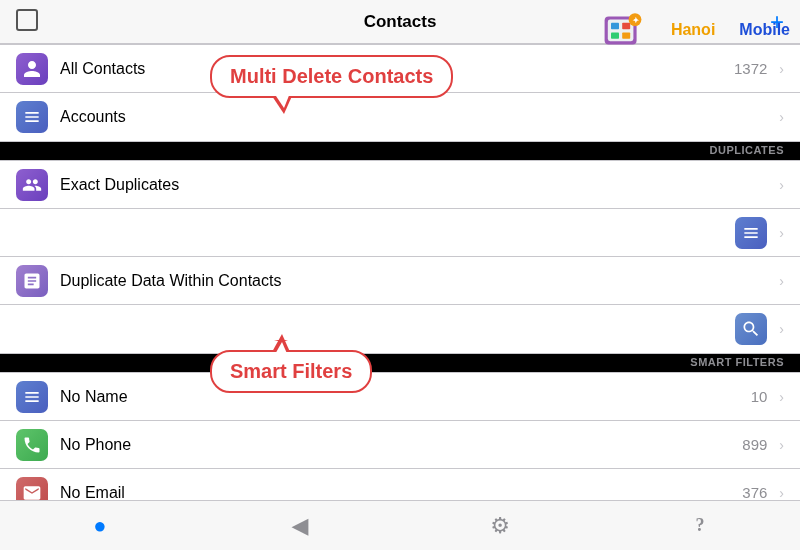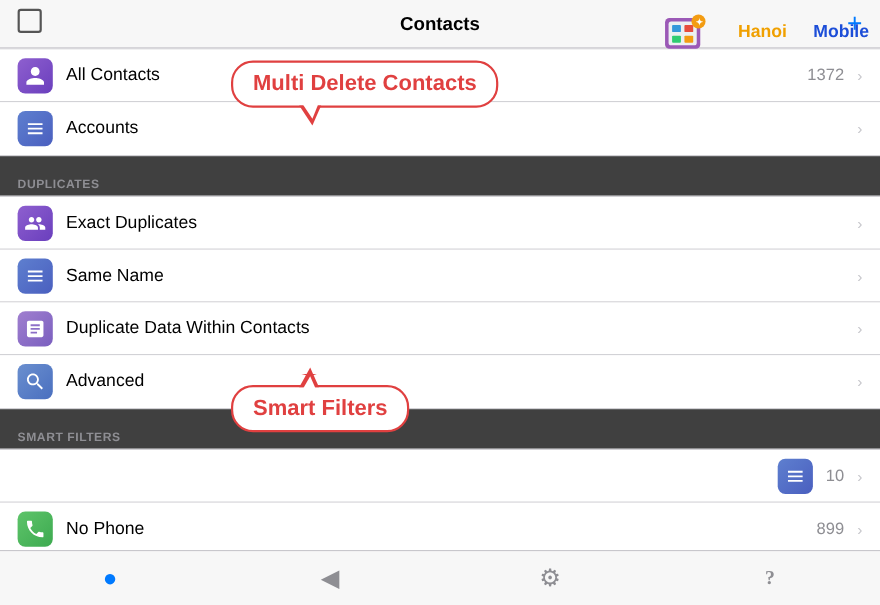--- a/index.html
+++ b/index.html
@@ -44,27 +44,28 @@
     .header-square-icon {
       width: 22px;
       height: 22px;
       border: 2px solid #555;
       border-radius: 3px;
       display: inline-block;
     }
 
     
     .section-header {
-      padding: 20px 16px 4px 16px;
+      padding: 2px 16px 4px 16px;
       font-size: 11px;
       font-weight: 600;
       color: #8e8e93;
       letter-spacing: 0.5px;
       text-transform: uppercase;
-      background: #404040;
+      background: #000000;
+      text-align: right;
     }
 
     .list-group {
       background: #fff;
       border-top: 1px solid #c8c7cc;
       border-bottom: 1px solid #c8c7cc;
       margin-bottom: 0;
     }
 
     .list-item {
@@ -319,52 +320,51 @@
     </div>
     <span class="item-label">Exact Duplicates</span>
     <span class="item-chevron">›</span>
   </div>
   <div class="list-item">
     <div class="item-icon icon-blue-purple">
       <svg class="svg-icon" viewBox="0 0 24 24">
           <path d="M4 6h16v2H4zm0 5h16v2H4zm0 5h16v2H4z"></path>
         </svg>
     </div>
-    <span class="item-label">Same Name</span>
     <span class="item-chevron">›</span>
   </div>
   <div class="list-item">
     <div class="item-icon icon-orange-purple">
       <svg class="svg-icon" viewBox="0 0 24 24">
           <path d="M19 3H5c-1.1 0-2 .9-2 2v14c0 1.1.9 2 2 2h14c1.1 0 2-.9 2-2V5c0-1.1-.9-2-2-2zm-5 14H7v-2h7v2zm3-4H7v-2h10v2zm0-4H7V7h10v2z"></path>
         </svg>
     </div>
     <span class="item-label">Duplicate Data Within Contacts</span>
     <span class="item-chevron">›</span>
   </div>
   <div class="list-item">
     <div class="item-icon icon-gray-blue">
       <svg class="svg-icon" viewBox="0 0 24 24">
           <path d="M15.5 14h-.79l-.28-.27C15.41 12.59 16 11.11 16 9.5 16 5.91 13.09 3 9.5 3S3 5.91 3 9.5 5.91 16 9.5 16c1.61 0 3.09-.59 4.23-1.57l.27.28v.79l5 4.99L20.49 19l-4.99-5zm-6 0C7.01 14 5 11.99 5 9.5S7.01 5 9.5 5 14 7.01 14 9.5 11.99 14 9.5 14z"></path>
         </svg>
     </div>
-    <span class="item-label">Advanced</span>
     <span class="item-chevron">›</span>
   </div>
 </div>
 
 <div class="section-header">SMART FILTERS</div>
 
 <div class="list-group">
   <div class="list-item">
     <div class="item-icon icon-blue-purple">
       <svg class="svg-icon" viewBox="0 0 24 24">
           <path d="M4 6h16v2H4zm0 5h16v2H4zm0 5h16v2H4z"></path>
         </svg>
     </div>
+    <span class="item-label">No Name</span>
     <span class="item-count">10</span>
     <span class="item-chevron">›</span>
   </div>
   <div class="list-item">
     <div class="item-icon icon-green">
       <svg class="svg-icon" viewBox="0 0 24 24">
           <path d="M6.62 10.79c1.44 2.83 3.76 5.14 6.59 6.59l2.2-2.2c.27-.27.67-.36 1.02-.24 1.12.37 2.33.57 3.57.57.55 0 1 .45 1 1V20c0 .55-.45 1-1 1-9.39 0-17-7.61-17-17 0-.55.45-1 1-1h3.5c.55 0 1 .45 1 1 0 1.25.2 2.45.57 3.57.11.35.03.74-.25 1.02l-2.2 2.2z"></path>
         </svg>
     </div>
     <span class="item-label">No Phone</span>

